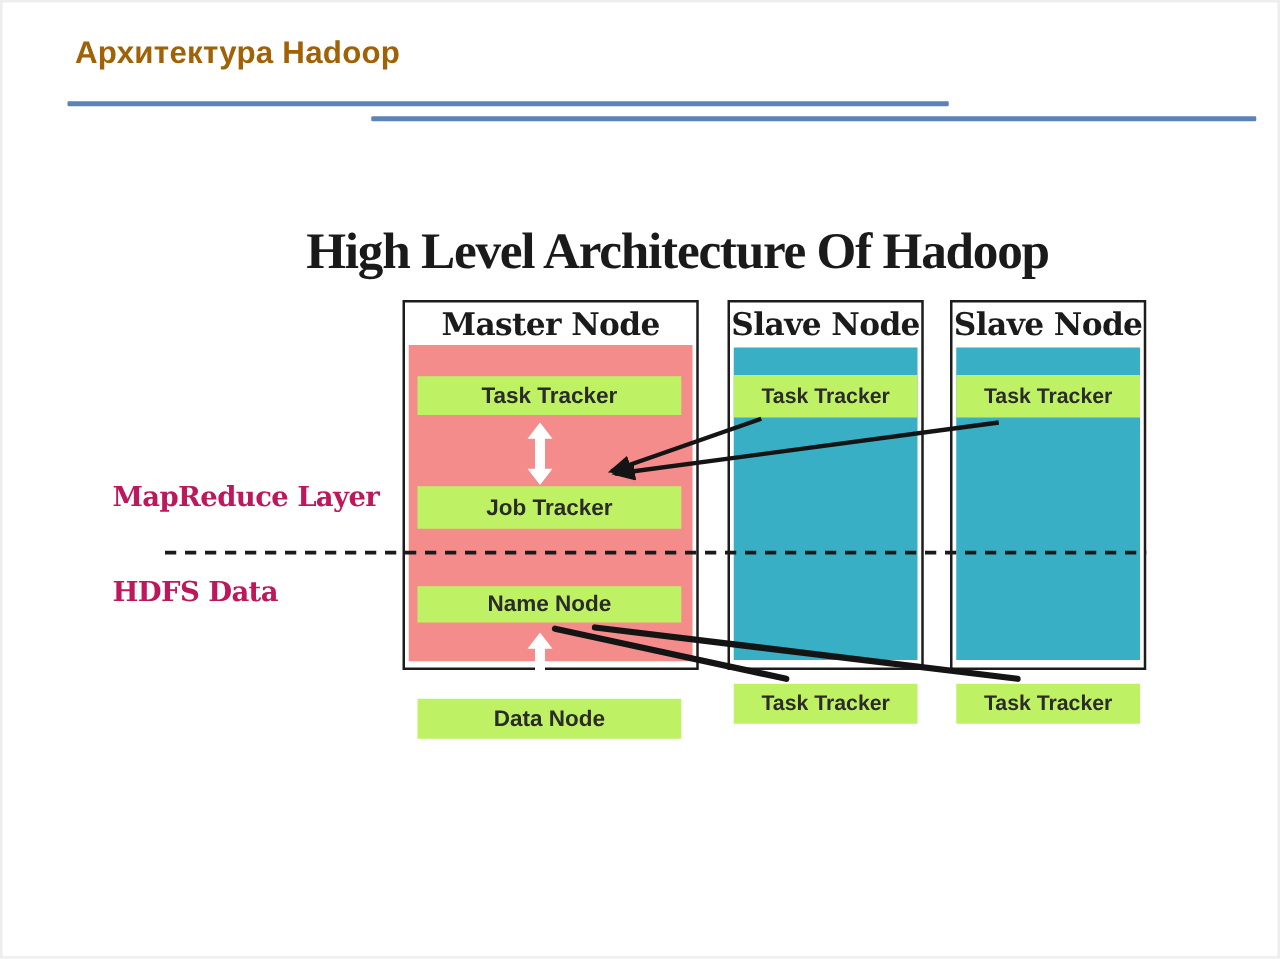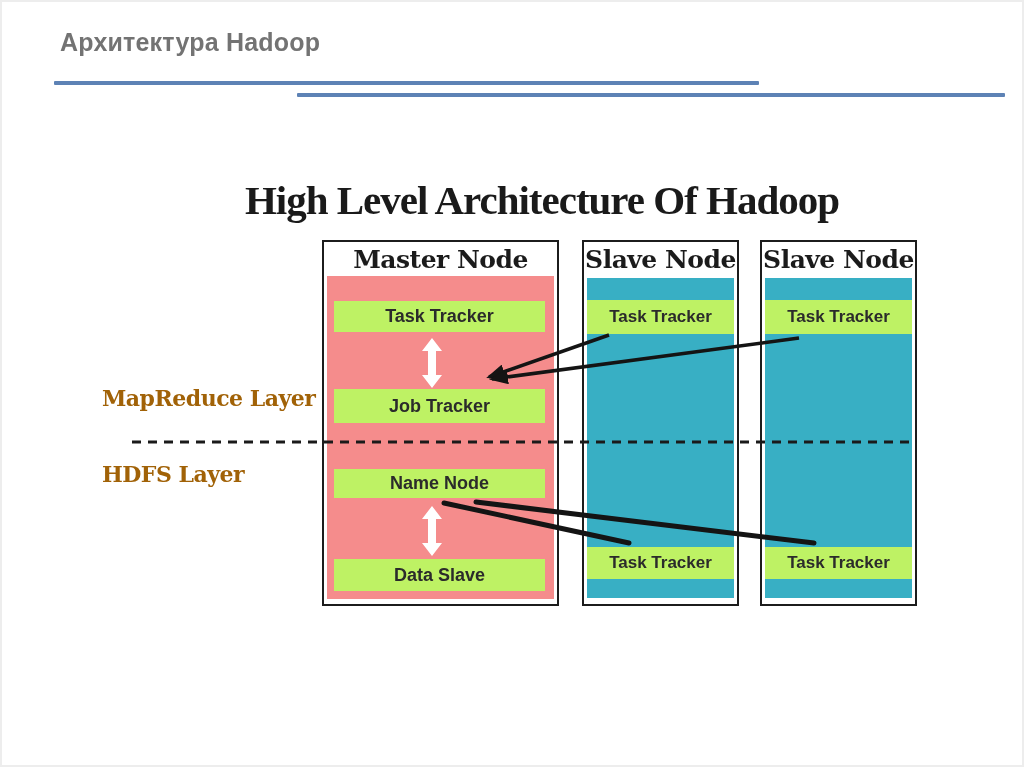--- a/index.html
+++ b/index.html
@@ -3,40 +3,40 @@
 <meta charset="utf-8">
 <style>
   html,body{margin:0;padding:0;background:#fff;}
   .slide{
     position:relative;width:1024px;height:767px;background:#fff;
     border:2px solid #ededed;box-sizing:border-box;overflow:hidden;
     font-family:"Liberation Sans",sans-serif;
   }
   .slide-title{
     position:absolute;left:58px;top:26px;
-    font-size:25px;font-weight:bold;color:#737373;
+    font-size:25px;font-weight:bold;color:#a16207;
     letter-spacing:.2px;
   }
   .accent-line{position:absolute;height:4px;background:var(--accent-line,#5d82b5);border-radius:1px;}
   .accent-line.l1{left:52px;top:79px;width:705px;}
   .accent-line.l2{left:295px;top:91px;width:708px;}
   .diagram-title{
     position:absolute;left:120px;top:174px;width:840px;
     text-align:center;font-family:Liberation Serif, serif;font-weight:bold;
     font-size:41px;color:#1a1a1a;letter-spacing:-1px;white-space:nowrap;
   }
   .layer-label{
-    position:absolute;left:100px;
+    position:absolute;left:88px;
     font-family:"DejaVu Serif",serif;font-weight:bold;
-    font-size:22px;color:#a16207;white-space:nowrap;letter-spacing:-.5px;
+    font-size:22px;color:#be185d;white-space:nowrap;letter-spacing:-.5px;
   }
   .layer-label.mapreduce{top:383px;}
   .layer-label.hdfs{top:459px;}
   .node-box{
-    position:absolute;top:238px;height:366px;background:#fff;
+    position:absolute;top:238px;height:296px;background:#fff;
     border:2px solid #1c1c1c;box-sizing:border-box;
   }
   .node-box.master{left:320px;width:237px;}
   .node-box.slave1{left:580px;width:157px;}
   .node-box.slave2{left:758px;width:157px;}
   .node-title{
     position:absolute;left:0;right:0;top:0;height:34px;line-height:36px;
     text-align:center;font-family:"DejaVu Serif",serif;font-weight:bold;
     font-size:25px;color:#1b1b1b;white-space:nowrap;letter-spacing:-.5px;
   }
@@ -70,29 +70,29 @@
 
 <div class="slide">
 
   <div class="slide-title">Архитектура Hadoop</div>
   <div class="accent-line l1"></div>
   <div class="accent-line l2"></div>
 
   <div class="diagram-title">High Level Architecture Of Hadoop</div>
 
   <div class="layer-label mapreduce">MapReduce Layer</div>
-  <div class="layer-label hdfs">HDFS Layer</div>
+  <div class="layer-label hdfs">HDFS Data</div>
 
   <div class="node-box master">
     <div class="node-title">Master Node</div>
     <div class="fill-master"></div>
     <div class="comp-bar m0">Task Tracker</div>
     <div class="comp-bar m1">Job Tracker</div>
     <div class="comp-bar m2">Name Node</div>
-    <div class="comp-bar m3">Data Slave</div>
+    <div class="comp-bar m3">Data Node</div>
     <svg class="v-arrow a1" viewBox="0 0 22 50">
       <path d="M11 0 L21 13 L15 13 L15 37 L21 37 L11 50 L1 37 L7 37 L7 13 L1 13 Z" fill="#ffffff"></path>
     </svg>
     <svg class="v-arrow a2" viewBox="0 0 22 50">
       <path d="M11 0 L21 13 L15 13 L15 37 L21 37 L11 50 L1 37 L7 37 L7 13 L1 13 Z" fill="#ffffff"></path>
     </svg>
   </div>
 
   <div class="node-box slave1">
     <div class="node-title">Slave Node</div>

